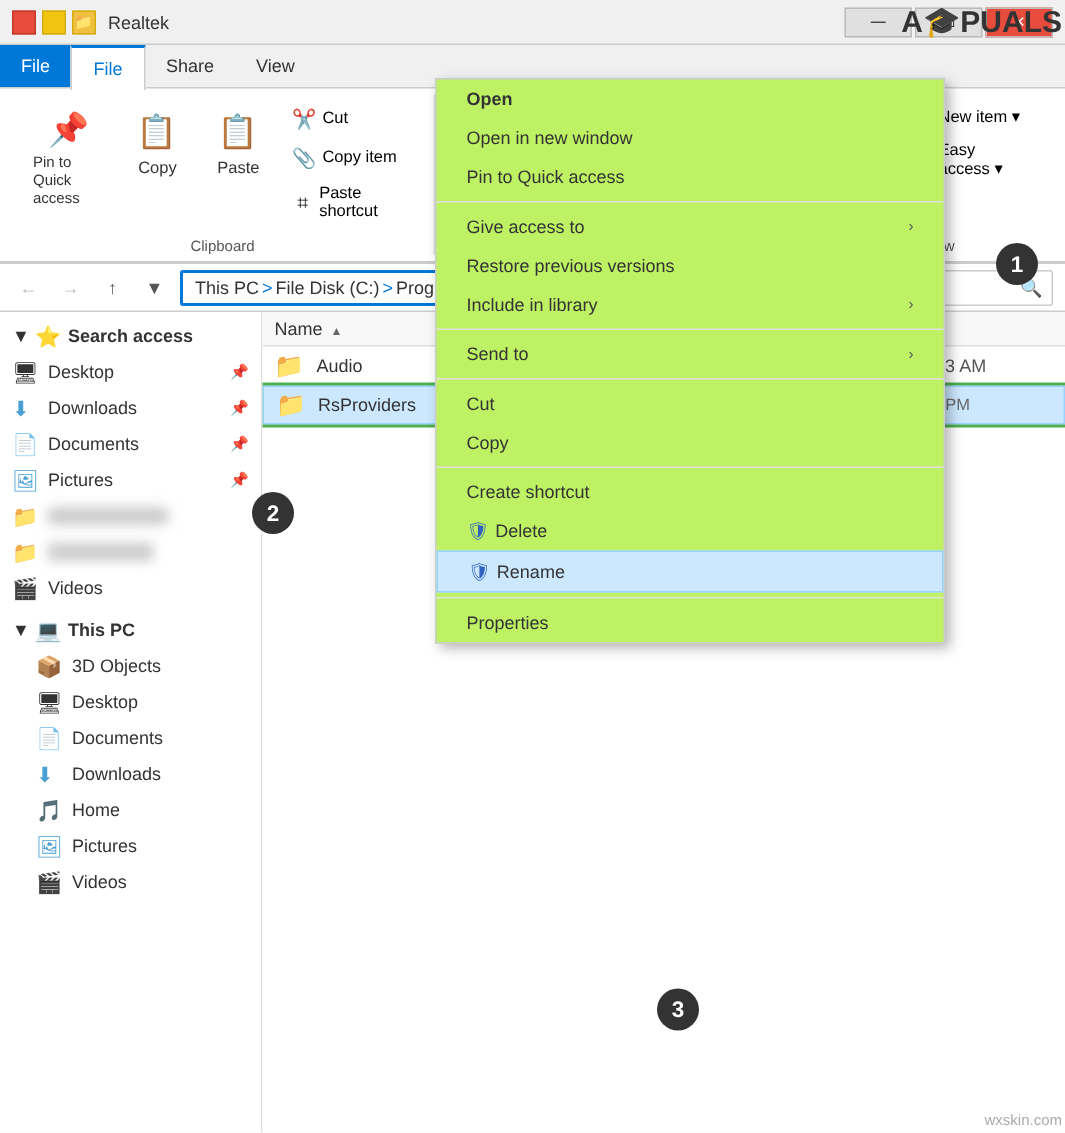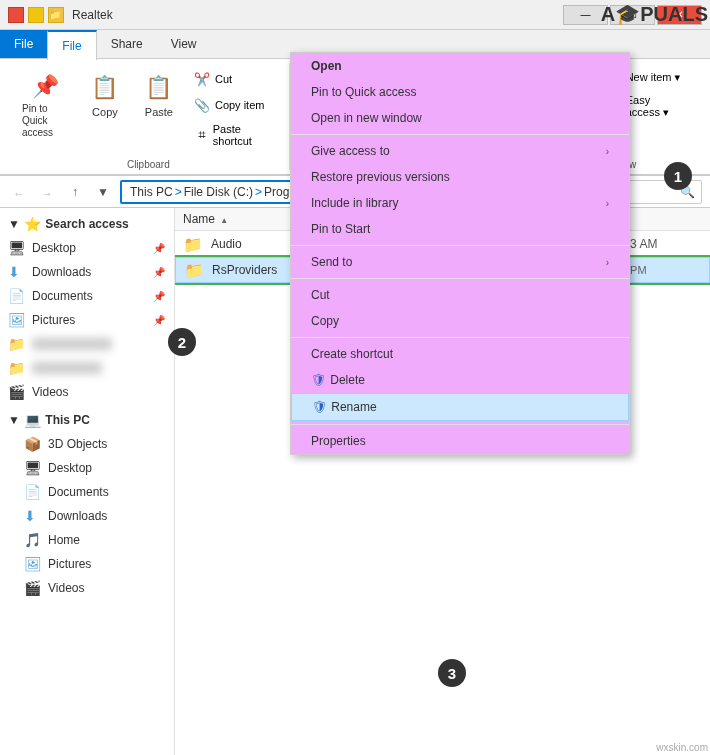--- a/index.html
+++ b/index.html
@@ -64,21 +64,21 @@
     .col-name { flex: 1; font-size: 12px; color: #333; cursor: pointer; }
     .col-date { width: 160px; font-size: 12px; color: #333; cursor: pointer; }
     .sort-arrow { font-size: 8px; color: #666; margin-left: 2px; }
     .file-item { display: flex; align-items: center; padding: 3px 8px; height: 26px; cursor: pointer; }
     .file-item.selected { background: #cce8ff; border: 1px solid #99d1ff; }
     .file-item .file-icon { font-size: 16px; margin-right: 8px; min-width: 20px; }
     .file-item .file-name { font-size: 12px; color: #333; flex: 1; }
     .file-item .file-date { width: 160px; font-size: 12px; color: #555; }
 
     
-    .context-menu { position: absolute; top: 52px; left: 290px; width: 340px; background: #f0abfc; border: 1px solid #ccc; box-shadow: 3px 3px 8px rgba(0,0,0,0.3); z-index: 100; }
+    .context-menu { position: absolute; top: 52px; left: 290px; width: 340px; background: #bef264; border: 1px solid #ccc; box-shadow: 3px 3px 8px rgba(0,0,0,0.3); z-index: 100; }
     .ctx-item { padding: 6px 20px; font-size: 12px; color: #333; cursor: pointer; display: flex; align-items: center; justify-content: space-between; }
     .ctx-item.bold { font-weight: 600; }
     .ctx-divider { height: 1px; background: #e0e0e0; margin: 3px 0; }
     .ctx-arrow { font-size: 10px; color: #555; }
     .ctx-item.highlighted { background: #cce8ff; border: 1px solid #99d1ff; }
 
     
     .num-circle { width: 28px; height: 28px; border-radius: 50%; background: #333; color: white; font-size: 15px; font-weight: bold; display: flex; align-items: center; justify-content: center; position: absolute; z-index: 200; }
 
     
@@ -326,39 +326,36 @@
       <span class="file-date" style="color:#666;font-size:11px;">25-07-2020 09:11 PM</span>
     </div>
   </div>
 </div>
 
 <div class="context-menu">
   <div class="ctx-item bold">
     <span>Open</span>
   </div>
   <div class="ctx-item">
+    <span>Open in new window</span>
+  </div>
+  <div class="ctx-item">
     <span>Pin to Quick access</span>
-  </div>
-  <div class="ctx-item">
-    <span>Open in new window</span>
   </div>
   <div class="ctx-divider"></div>
   <div class="ctx-item">
     <span>Give access to</span>
     <span class="ctx-arrow">›</span>
   </div>
   <div class="ctx-item">
     <span>Restore previous versions</span>
   </div>
   <div class="ctx-item">
     <span>Include in library</span>
     <span class="ctx-arrow">›</span>
-  </div>
-  <div class="ctx-item">
-    <span>Pin to Start</span>
   </div>
   <div class="ctx-divider"></div>
   <div class="ctx-item">
     <span>Send to</span>
     <span class="ctx-arrow">›</span>
   </div>
   <div class="ctx-divider"></div>
   <div class="ctx-item">
     <span>Cut</span>
   </div>

